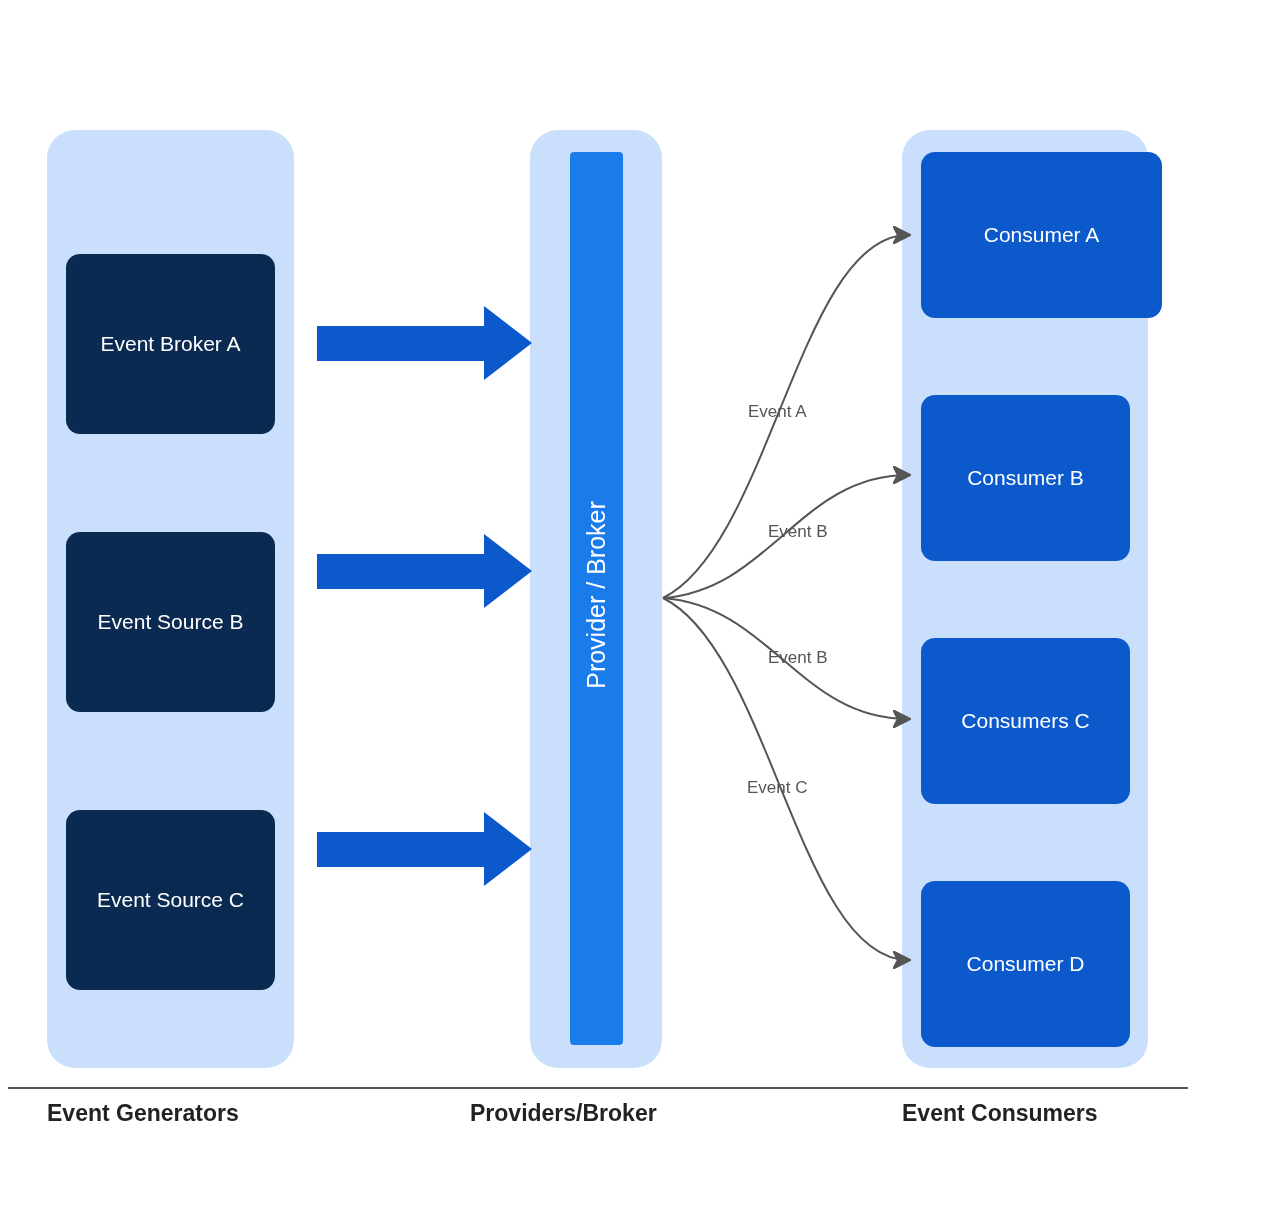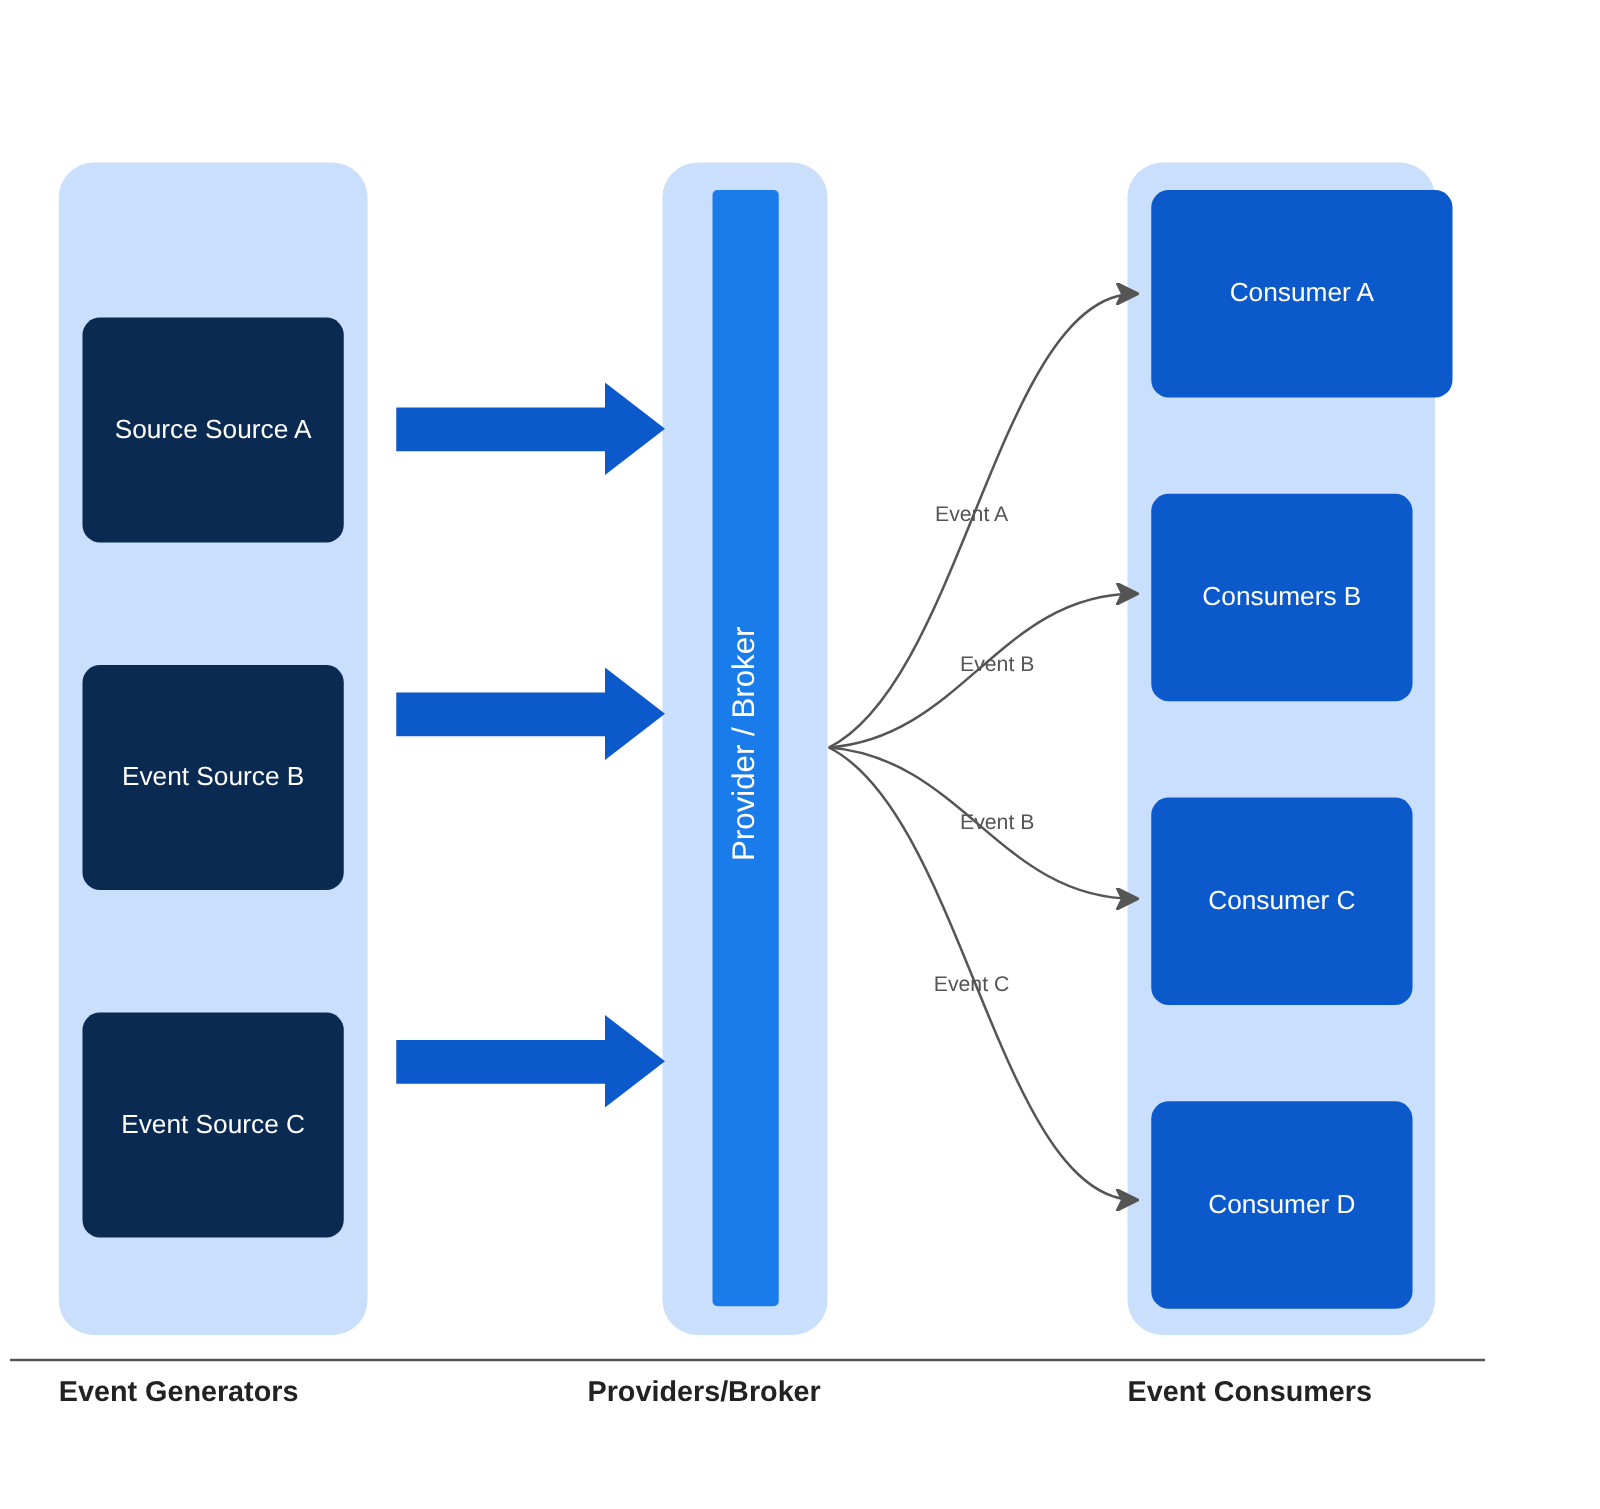--- a/index.html
+++ b/index.html
@@ -85,21 +85,21 @@
 
 <div class="canvas">
 
   <div class="col-panel" style="left:47px; top:130px; width:247px; height:938px;"></div>
 
   <div class="col-panel" style="left:530px; top:130px; width:132px; height:938px;"></div>
 
   <div class="col-panel" style="left:902px; top:130px; width:246px; height:938px;"></div>
 
   <div class="box source-box" style="left:66px; top:254px; width:209px; height:180px;">
-    <span>Source Source A</span>
+    <span>Event Broker A</span>
   </div>
   <div class="box source-box" style="left:66px; top:532px; width:209px; height:180px;">
     <span>Event Source B</span>
   </div>
   <div class="box source-box" style="left:66px; top:810px; width:209px; height:180px;">
     <span>Event Source C</span>
   </div>
 
   <div class="broker-bar" style="left:570px; top:152px; width:53px; height:893px;"></div>
   <div class="broker-label" style="left:596px; top:595px;">Provider / Broker</div>
@@ -131,24 +131,24 @@
 
   <div class="route-label" style="left:748px; top:402px;">Event A</div>
   <div class="route-label" style="left:768px; top:522px;">Event B</div>
   <div class="route-label" style="left:768px; top:648px;">Event B</div>
   <div class="route-label" style="left:747px; top:778px;">Event C</div>
 
   <div class="box consumer-box" style="left:921px; top:152px; width:241px; height:166px;">
     <span>Consumer A</span>
   </div>
   <div class="box consumer-box" style="left:921px; top:395px; width:209px; height:166px;">
-    <span>Consumers B</span>
+    <span>Consumer B</span>
   </div>
   <div class="box consumer-box" style="left:921px; top:638px; width:209px; height:166px;">
-    <span>Consumer C</span>
+    <span>Consumers C</span>
   </div>
   <div class="box consumer-box" style="left:921px; top:881px; width:209px; height:166px;">
     <span>Consumer D</span>
   </div>
 
   <div class="baseline" style="left:8px; top:1087px; width:1180px;"></div>
 
   <div class="col-caption" style="left:47px; top:1100px; width:247px;">Event Generators</div>
   <div class="col-caption" style="left:470px; top:1100px; width:252px;">Providers/Broker</div>
   <div class="col-caption" style="left:902px; top:1100px; width:246px;">Event Consumers</div>

